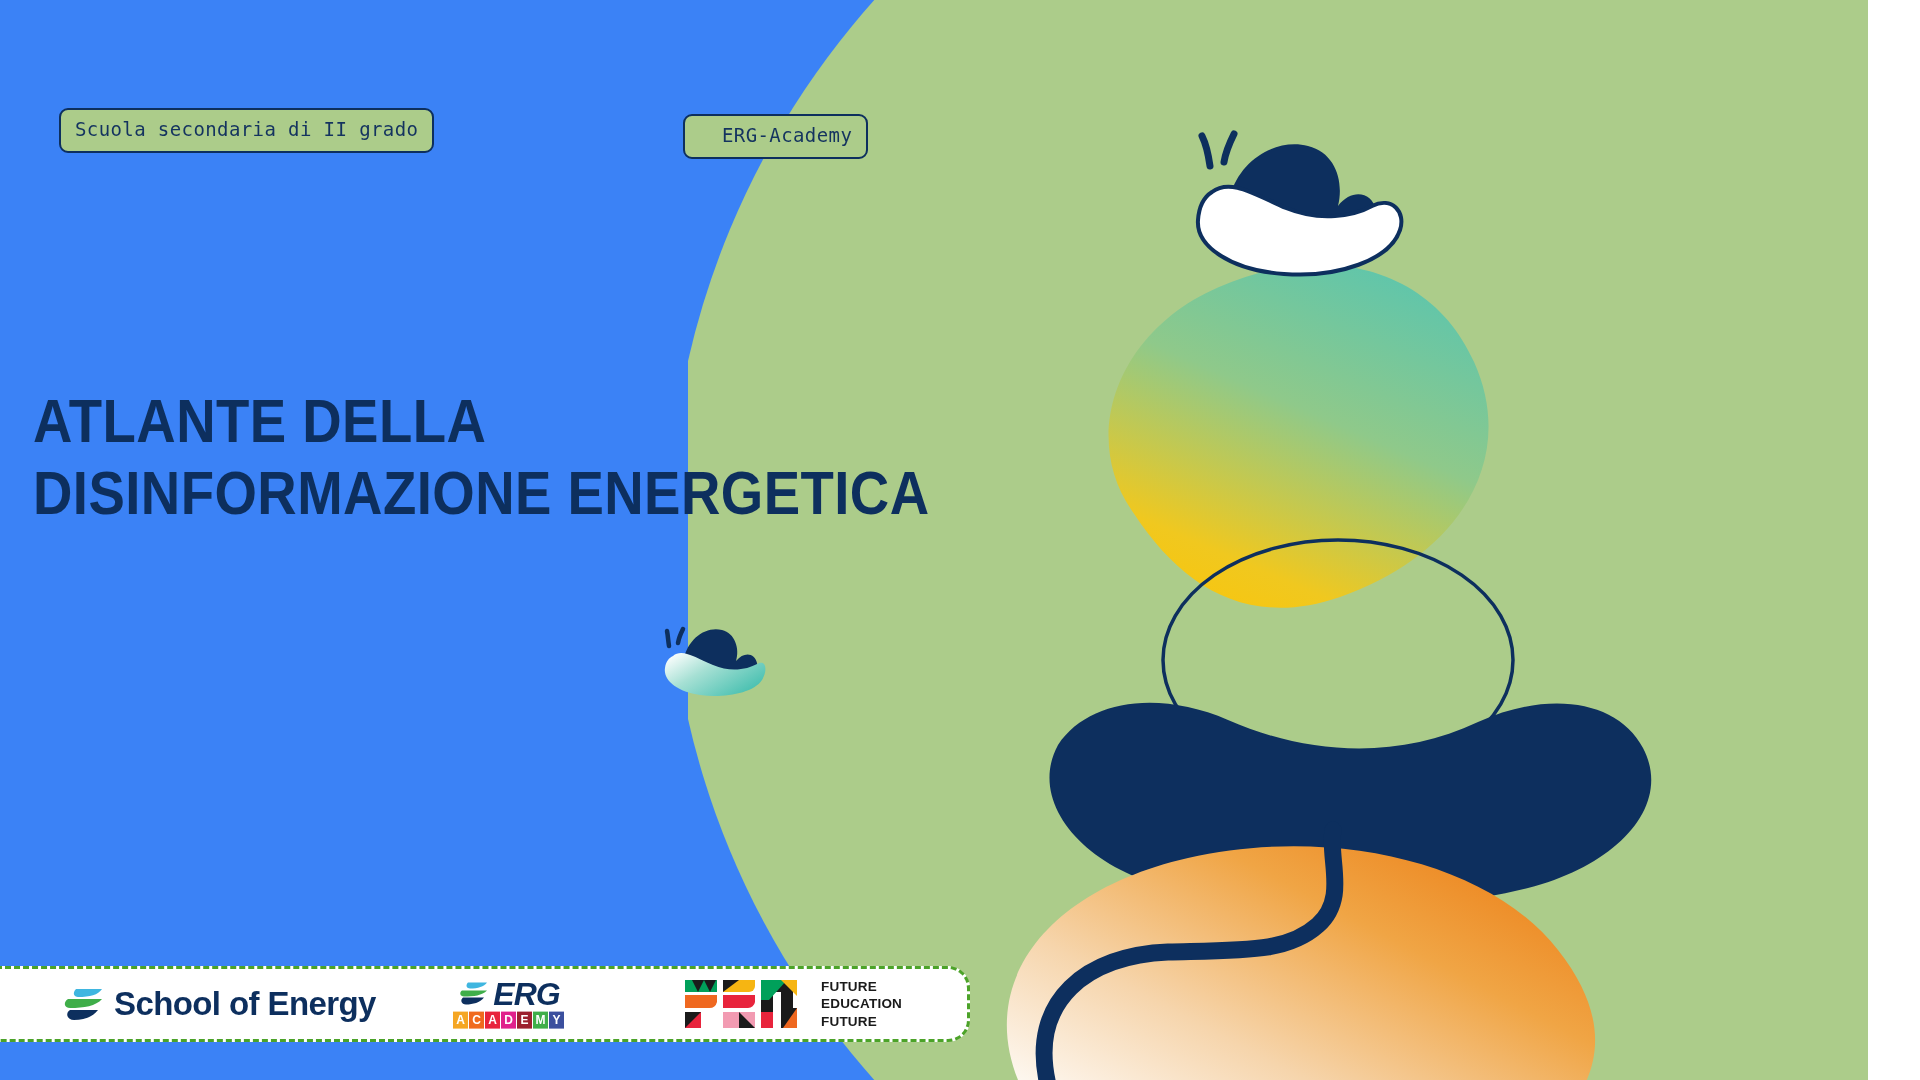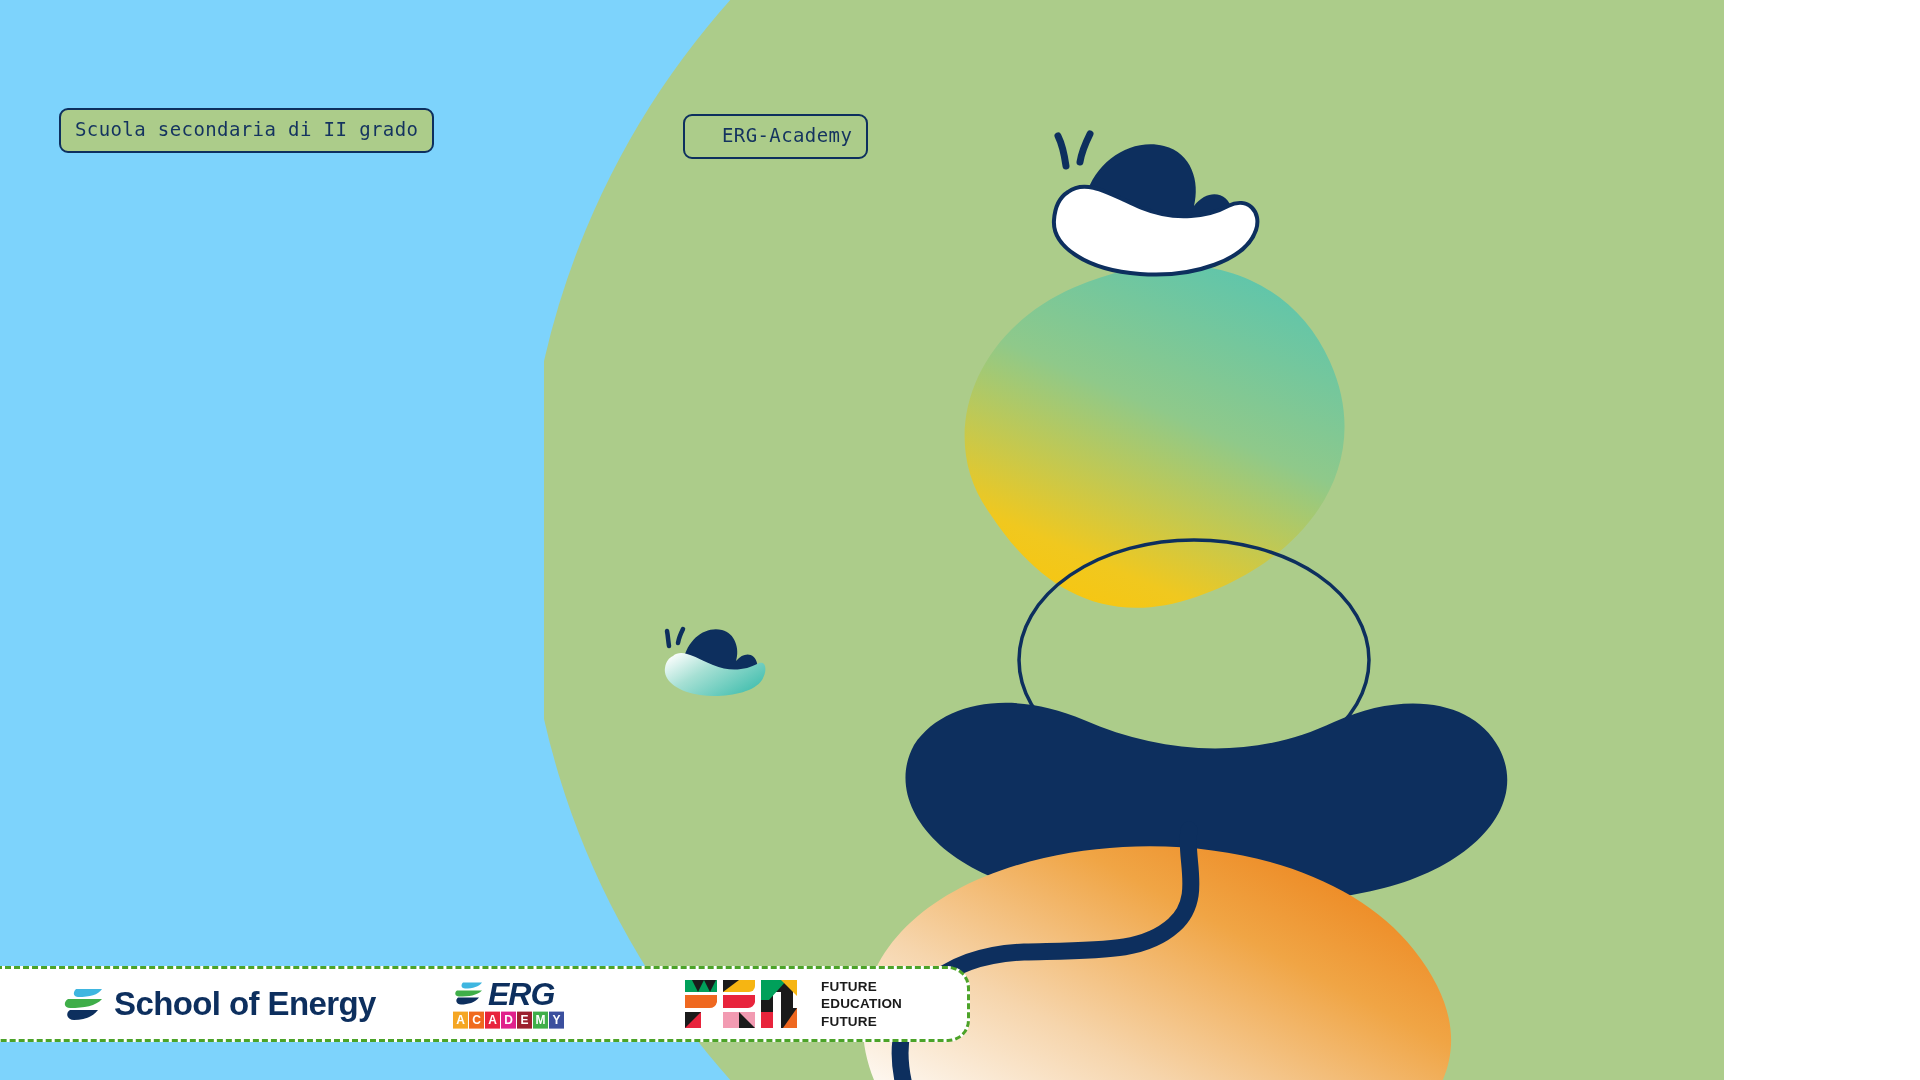--- a/index.html
+++ b/index.html
@@ -11,23 +11,23 @@
     width: 1920px;
     height: 1080px;
     overflow: hidden;
     font-family: "Liberation Sans", sans-serif;
     position: relative;
   }
 
   #slide {
     position: absolute;
     inset: 0;
-    width: 1724px;
+    width: 1868px;
     height: 1080px;
-    background: #7dd3fc;
+    background: #3b82f6;
     overflow: hidden;
   }
 
   
   #art {
     position: absolute;
     top: 0;
     right: 0;
     width: 1180px;
     height: 1080px;
@@ -102,21 +102,21 @@
   #logo-soe .wordmark {
     font-family: "Liberation Sans", sans-serif;
     font-weight: bold;
     font-size: 33px;
     color: #0d2f5e;
     letter-spacing: -0.6px;
     white-space: nowrap;
   }
 
   
-  #logo-erg { left: 476px; top: 50%; transform: translateY(-50%); flex-direction: column; align-items: flex-start; }
+  #logo-erg { left: 476px; top: 50%; transform: translateY(-50%); flex-direction: column; align-items: center; }
   #logo-erg .erg-top { display: flex; align-items: center; }
   #logo-erg .mark { width: 30px; height: 26px; margin-right: 5px; }
   #logo-erg .erg-word {
     font-family: "Liberation Sans", sans-serif;
     font-weight: bold;
     font-style: italic;
     font-size: 32px;
     color: #0d2f5e;
     letter-spacing: -1px;
     line-height: 0.9;
@@ -255,20 +255,24 @@
              C 103 76, 72 80, 50 77
              C 27 74, 13 62, 15 50
              C 16 43, 19 40, 23 38 Z" fill="url(#gradSmallBody2)"></path>
   </svg>
 
   <div class="tag-row">
     <div class="pill" id="pill-school">Scuola secondaria di II grado</div>
     <div class="pill" id="pill-academy">ERG-Academy</div>
   </div>
 
+  <div id="title">
+    <span class="line">ATLANTE DELLA</span>
+    <span class="line">DISINFORMAZIONE ENERGETICA</span>
+  </div>
 
   <div id="footer-box">
 
     <div class="logo-slot" id="logo-soe">
       <svg class="mark" viewBox="0 0 42 38" xmlns="http://www.w3.org/2000/svg">
         <path d="M 14 4 C 24 4, 34 4, 40 4 C 36 10, 28 12, 16 12 C 12 12, 10 8, 14 4 Z" fill="#3fb6e0"></path>
         <path d="M 6 14 C 18 14, 32 14, 40 14 C 34 21, 22 23, 8 23 C 2 23, 1 17, 6 14 Z" fill="#3fae49"></path>
         <path d="M 8 25 C 18 25, 30 25, 36 25 C 31 32, 22 35, 12 35 C 5 35, 3 28, 8 25 Z" fill="#0d2f5e"></path>
       </svg>
       <span class="wordmark">School of Energy</span>

